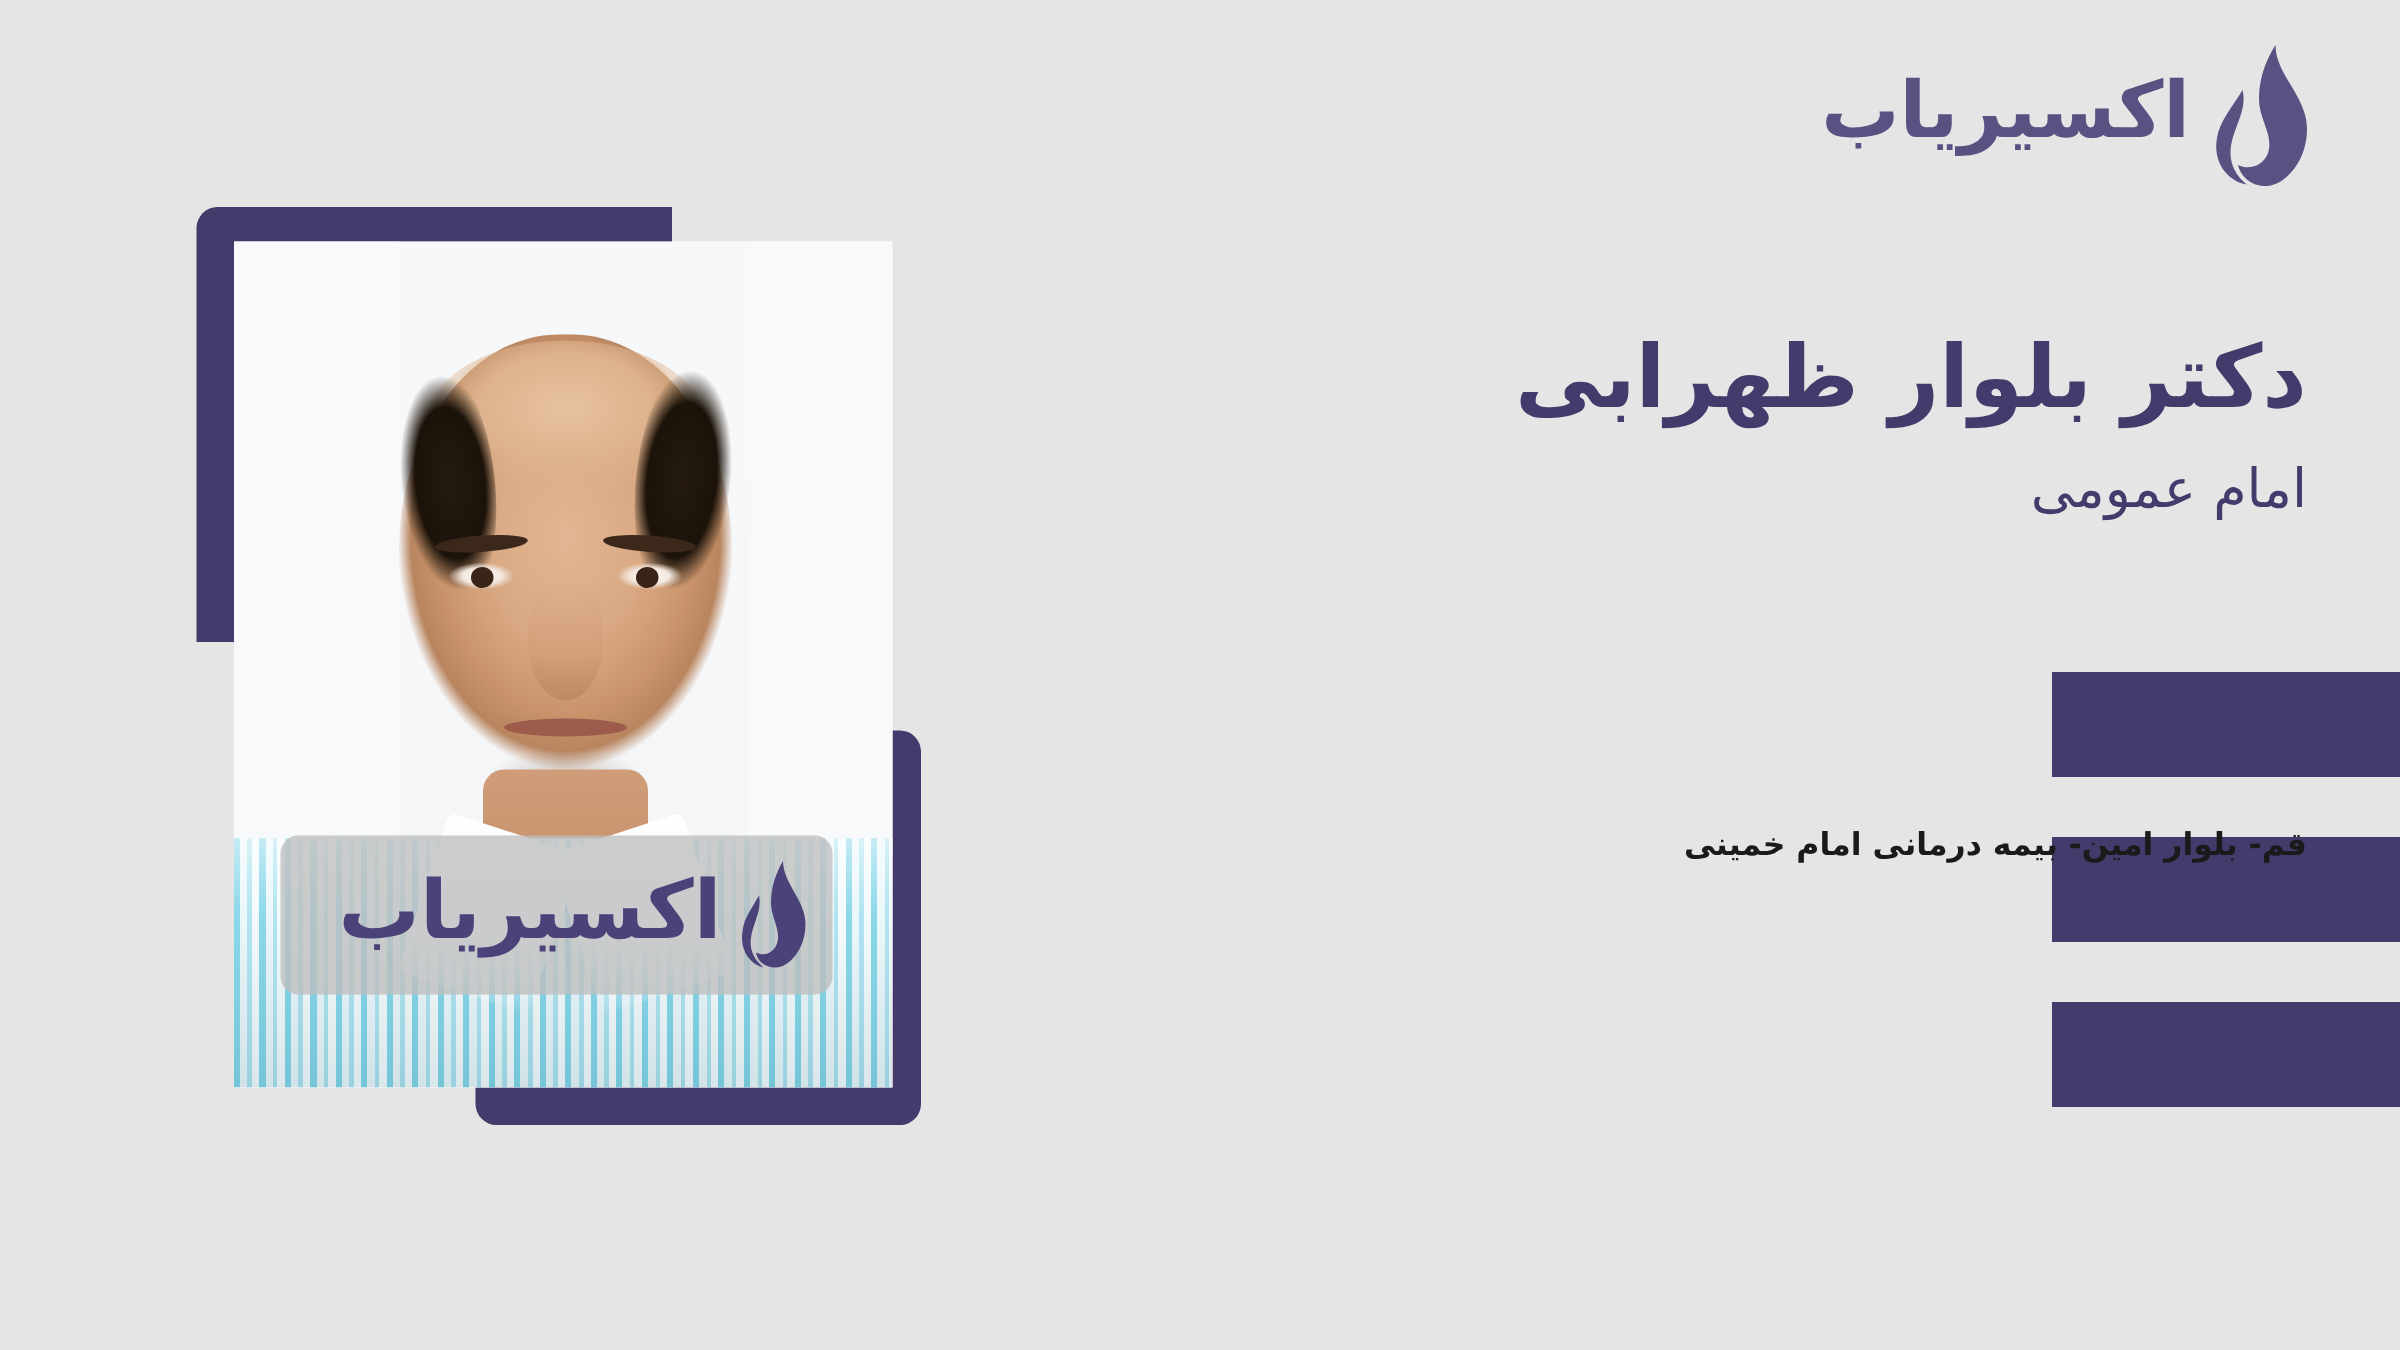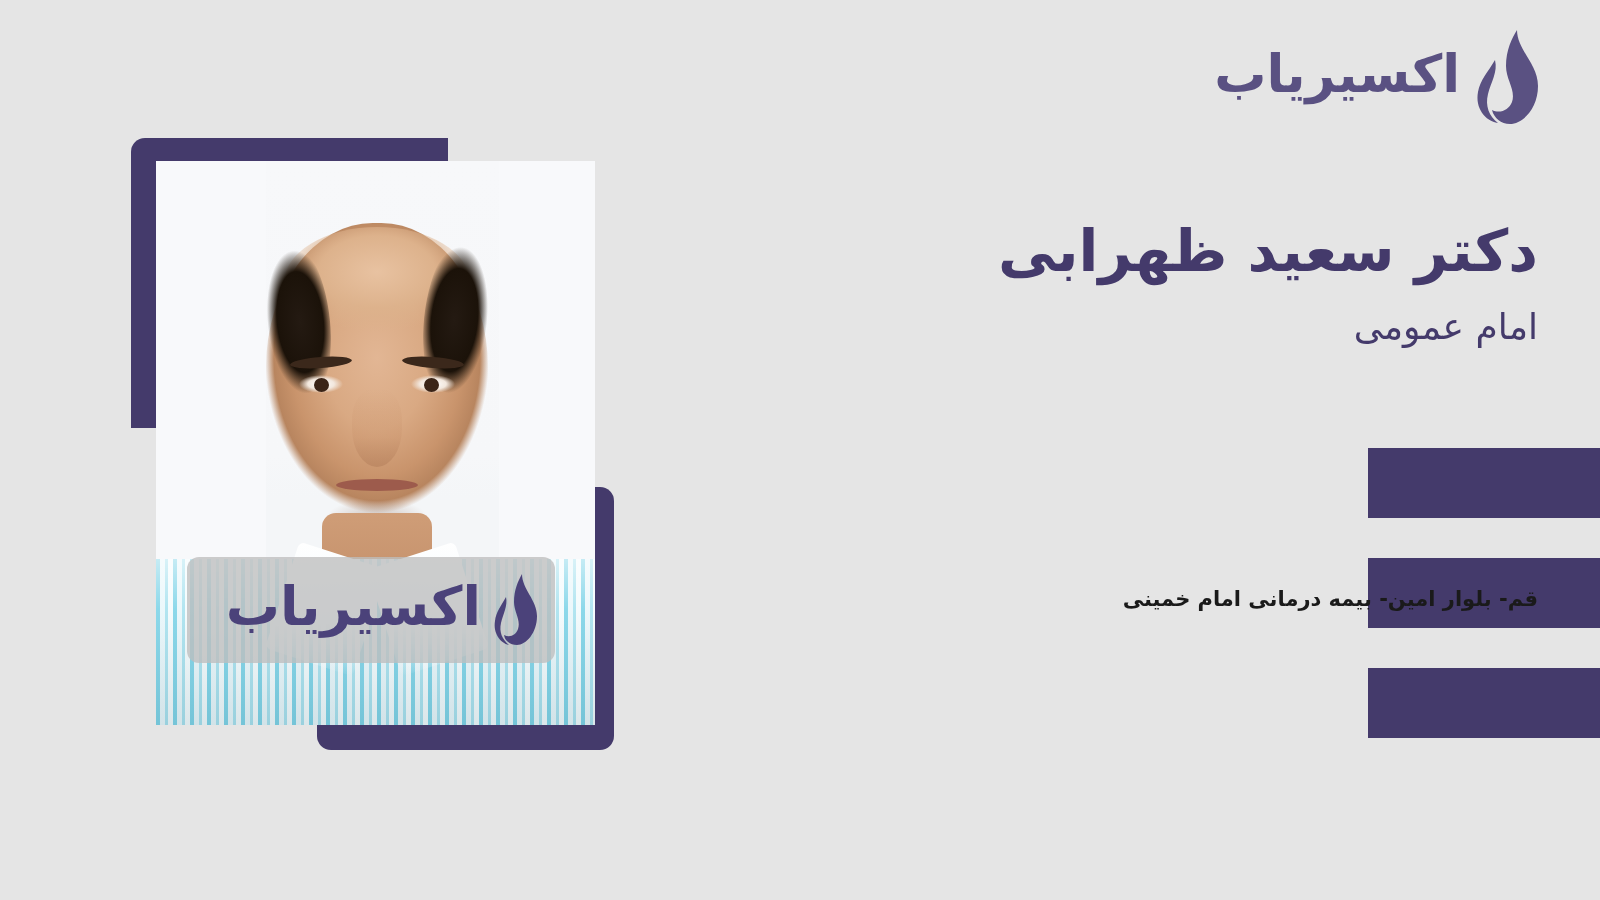--- a/index.html
+++ b/index.html
@@ -321,21 +321,21 @@
     font-size: 36px;
     font-weight: 400;
     color: #443a6b;
     line-height: 1.4;
     margin: 14px 0 0 0;
     white-space: nowrap;
   }
   #doctor-address {
     position: absolute;
     right: 62px;
-    top: 584px;
+    top: 548px;
     direction: rtl;
     text-align: right;
     font-size: 21px;
     font-weight: 700;
     color: #1a1a1a;
     line-height: 1.5;
     white-space: nowrap;
     z-index: 5;
   }
 </style>
@@ -394,19 +394,19 @@
         <span class="wm-word">اکسیریاب</span>
       </div>
     </div>
   </div>
 
   <div class="bar" id="bar-1"></div>
   <div class="bar" id="bar-2"></div>
   <div class="bar" id="bar-3"></div>
 
   <div id="info-block">
-    <h1 id="doctor-name">دکتر سعید ظهرابی</h1>
+    <h1 id="doctor-name">دکتر بلوار ظهرابی</h1>
     <div id="doctor-specialty">امام عمومی</div>
   </div>
 
   <div id="doctor-address">قم- بلوار امین- بیمه درمانی امام خمینی</div>
 
 </div>
 
 </body></html>

